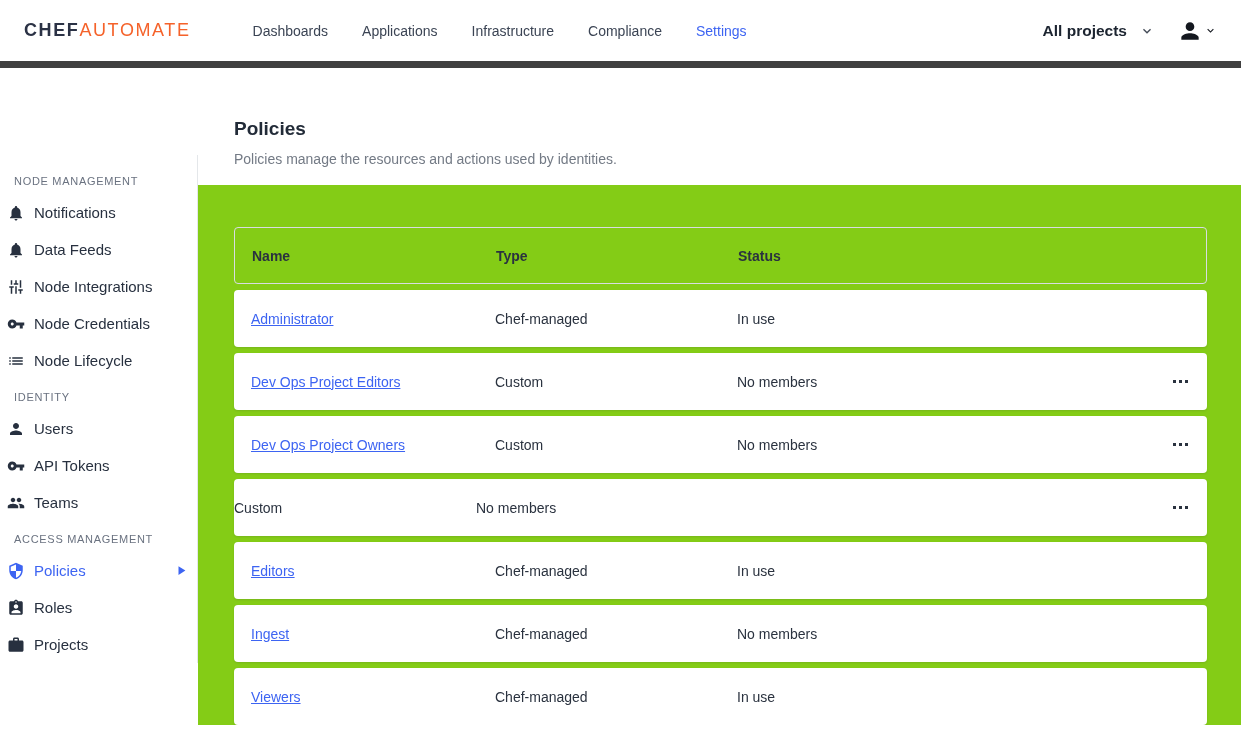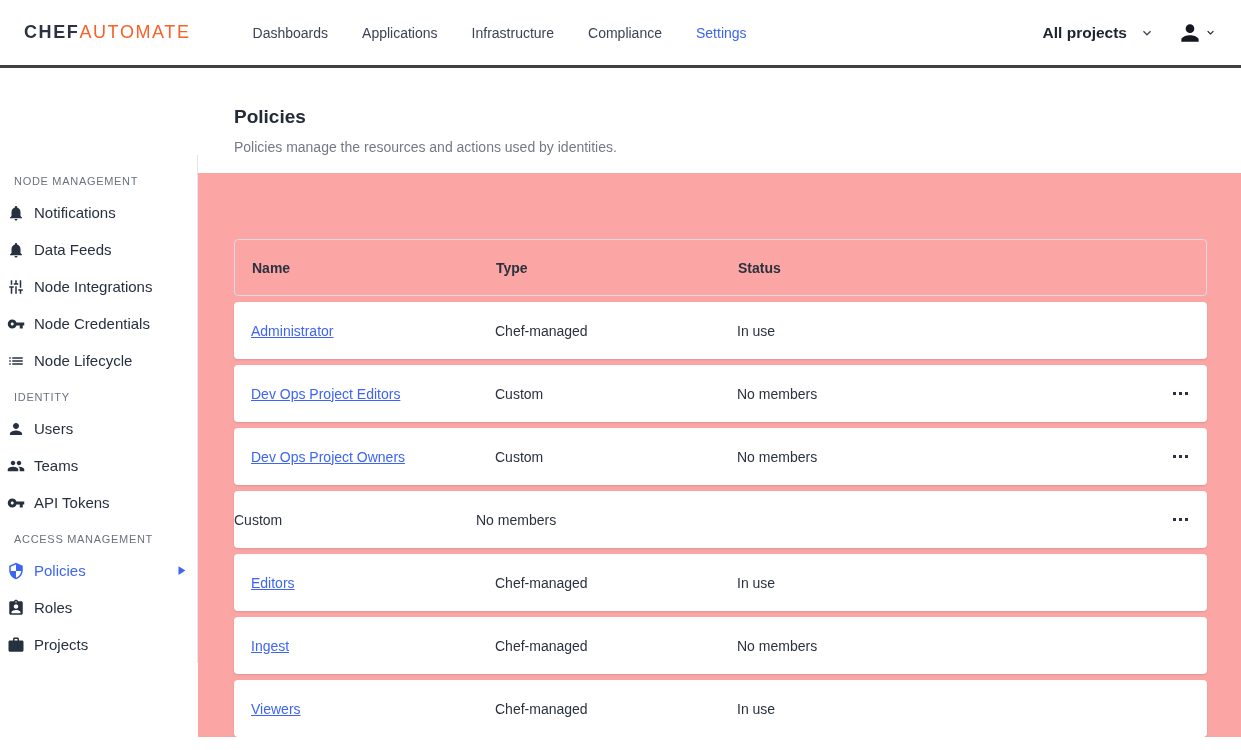--- a/index.html
+++ b/index.html
@@ -8,21 +8,21 @@
   body {
     width:1241px; height:750px; overflow:hidden;
     font-family:"Liberation Sans", sans-serif;
     color:#2a323f; background:#fff;
     -webkit-font-smoothing:antialiased;
   }
   svg { display:block; }
 
   
   .topnav{
-    height:68px; background:#fff; border-bottom:3px solid #404040;
+    height:68px; background:#fff; border-bottom:7px solid #404040;
     display:flex; align-items:center; padding:0 24px;
   }
   .logo{ display:flex; align-items:center; font-size:18px; letter-spacing:1.6px; cursor:pointer; white-space:nowrap; }
   .logo-chef{ font-weight:800; color:#2b3245; }
   .logo-automate{ font-weight:400; color:#f5622a; }
   .main-nav{ display:flex; gap:34px; margin-left:62px; }
   .main-nav a{ text-decoration:none; font-size:14px; color:#3b4454; }
   .main-nav a.active{ color:#3d64f2; }
   .nav-right{ margin-left:auto; display:flex; align-items:center; gap:22px; }
   .projects-dd{ display:flex; align-items:center; gap:12px; cursor:pointer; }
@@ -52,21 +52,21 @@
   .side-item svg.rot90{ transform:rotate(90deg); }
   .side-item.active{ color:#3d64f2; }
   .side-item.active svg{ fill:#3d64f2; }
   .side-item .expand{ margin-left:auto; width:15px; height:15px; }
 
   .main{ flex:1; display:flex; flex-direction:column; background:#fff; }
   .page-header{ padding:25px 36px 0; height:92px; flex:0 0 92px; }
   .page-title{ margin:0; font-size:19px; font-weight:700; color:#222b38; }
   .page-subtitle{ margin:11px 0 0; font-size:14px; color:#737a85; }
 
-  .panel{ flex:1; background:#fca5a5; padding:66px 34px 0 36px; overflow:hidden; }
+  .panel{ flex:1; background:#84cc16; padding:42px 34px 0 36px; overflow:hidden; }
 
   
   .thead{
     display:flex; align-items:center; height:57px;
     border:1px solid #d8dce2; border-radius:4px;
     font-size:14px; font-weight:700; color:#2a323f;
   }
   .cell-name{ width:261px; padding-left:17px; }
   .cell-type{ width:242px; }
   .cell-status{ flex:1; }
@@ -152,29 +152,29 @@
       </div>
       <div class="section-label">IDENTITY</div>
       <div class="side-item">
         <svg viewBox="0 0 24 24">
           <path d="M12 12c2.21 0 4-1.79 4-4s-1.79-4-4-4-4 1.79-4 4 1.79 4 4 4zm0 2c-2.67 0-8 1.34-8 4v2h16v-2c0-2.66-5.33-4-8-4z"></path>
         </svg>
         <span>Users</span>
       </div>
       <div class="side-item">
         <svg viewBox="0 0 24 24">
+          <path d="M12.65 10C11.83 7.67 9.61 6 7 6c-3.31 0-6 2.69-6 6s2.69 6 6 6c2.61 0 4.83-1.67 5.65-4H17v4h4v-4h2v-4H12.65zM7 14c-1.1 0-2-.9-2-2s.9-2 2-2 2 .9 2 2-.9 2-2 2z"></path>
+        </svg>
+        <span>API Tokens</span>
+      </div>
+      <div class="side-item">
+        <svg viewBox="0 0 24 24">
           <path d="M16 11c1.66 0 2.99-1.34 2.99-3S17.66 5 16 5c-1.66 0-3 1.34-3 3s1.34 3 3 3zm-8 0c1.66 0 2.99-1.34 2.99-3S9.66 5 8 5C6.34 5 5 6.34 5 8s1.34 3 3 3zm0 2c-2.33 0-7 1.17-7 3.5V19h14v-2.5c0-2.33-4.67-3.5-7-3.5zm8 0c-.29 0-.62.02-.97.05 1.16.84 1.97 1.97 1.97 3.45V19h6v-2.5c0-2.33-4.67-3.5-7-3.5z"></path>
         </svg>
         <span>Teams</span>
-      </div>
-      <div class="side-item">
-        <svg viewBox="0 0 24 24">
-          <path d="M12.65 10C11.83 7.67 9.61 6 7 6c-3.31 0-6 2.69-6 6s2.69 6 6 6c2.61 0 4.83-1.67 5.65-4H17v4h4v-4h2v-4H12.65zM7 14c-1.1 0-2-.9-2-2s.9-2 2-2 2 .9 2 2-.9 2-2 2z"></path>
-        </svg>
-        <span>API Tokens</span>
       </div>
       <div class="section-label">ACCESS MANAGEMENT</div>
       <div class="side-item active">
         <svg viewBox="0 0 24 24">
           <path d="M12 1L3 5v6c0 5.55 3.84 10.74 9 12 5.16-1.26 9-6.45 9-12V5l-9-4zm0 10.99h7c-.53 4.12-3.28 7.79-7 8.94V12H5V6.3l7-3.11v8.8z"></path>
         </svg>
         <span>Policies</span>
         <svg viewBox="0 0 24 24" class="expand">
           <path d="M8 5v14l11-7z"></path>
         </svg>

